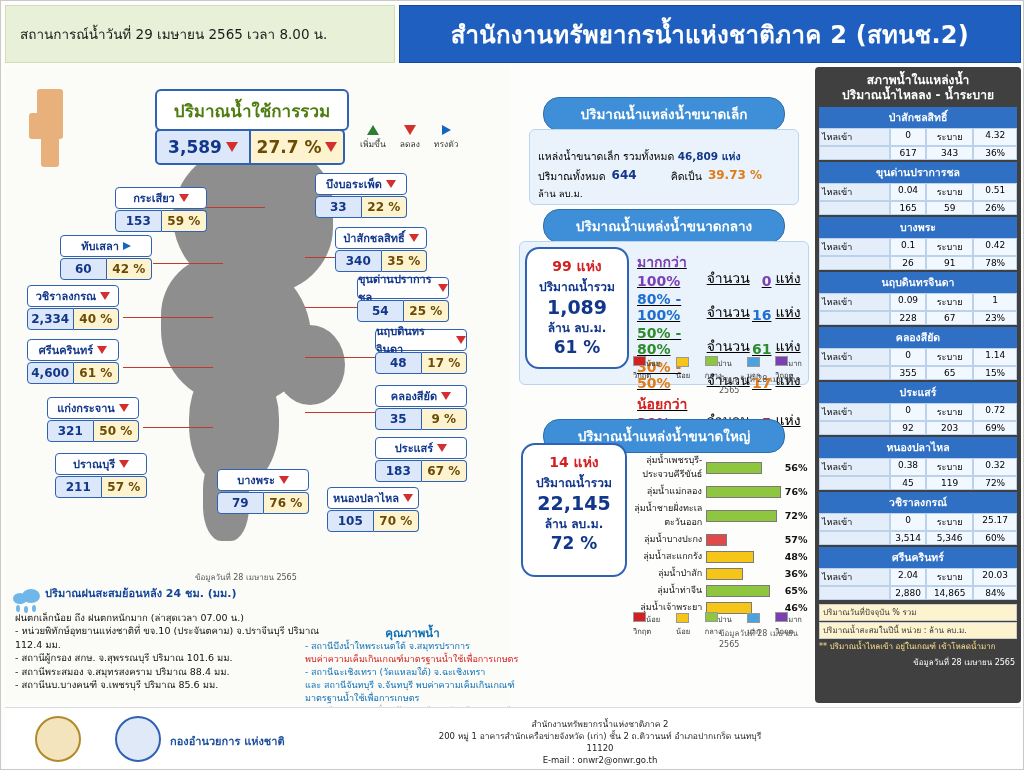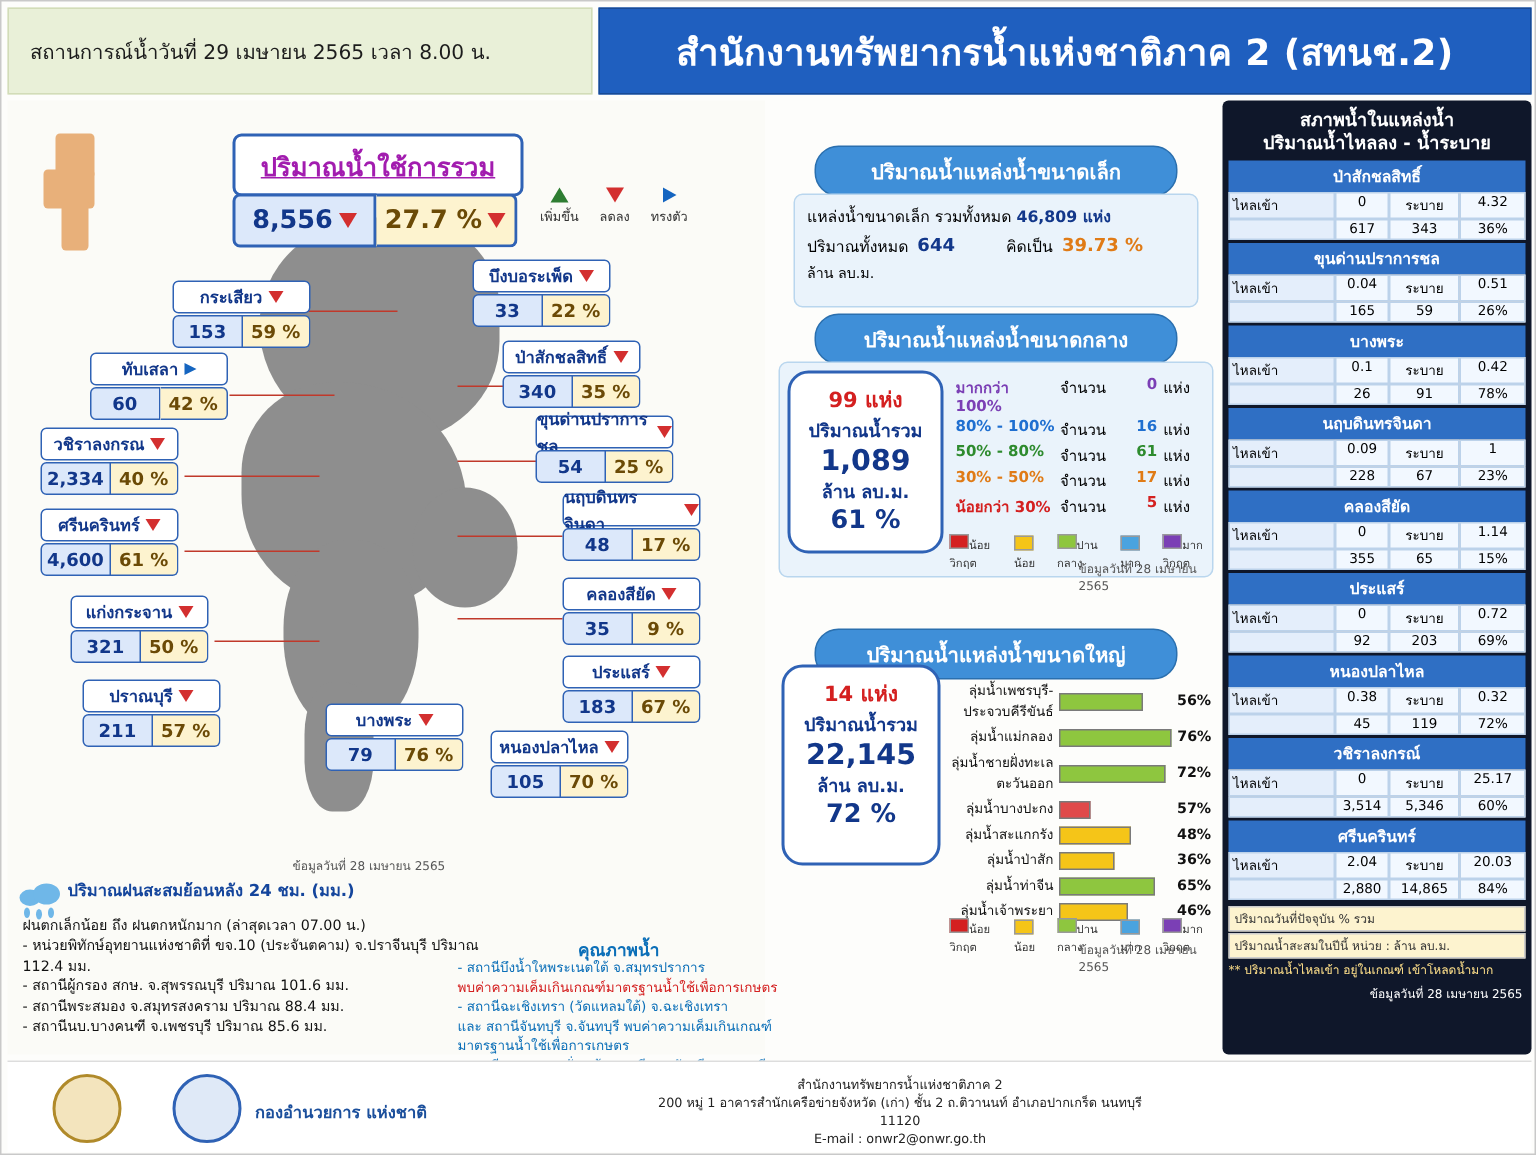--- a/index.html
+++ b/index.html
@@ -15,21 +15,21 @@
   
   .map-panel{position:absolute;left:4px;top:66px;width:505px;height:636px;background:#fbfbf7;}
   .thai-mini{position:absolute;left:18px;top:22px;width:64px;height:86px;}
   .mini-b{position:absolute;background:#e8b07a;border-radius:3px;}
 
   .bigmap{position:absolute;left:150px;top:78px;width:200px;height:400px;}
   .bigmap .shape{position:absolute;background:#8e8e8e;border-radius:48% 40% 45% 52%;}
 
   
   .sumbox{position:absolute;left:150px;top:22px;width:190px;height:38px;background:#fff;border:2px solid #2f62b5;border-radius:6px;display:flex;align-items:center;justify-content:center;}
-  .sumbox span{font-size:17px;font-weight:bold;color:#a21caf;text-decoration:underline;}
+  .sumbox span{font-size:17px;font-weight:bold;color:#4d7c0f;}
   .sumvals{position:absolute;left:150px;top:62px;width:190px;height:36px;display:flex;}
   .sv1{flex:1;background:#dce8fa;border:2px solid #2f62b5;border-radius:5px 0 0 5px;display:flex;align-items:center;justify-content:center;gap:4px;}
   .sv2{flex:1;background:#fdf3cf;border:2px solid #2f62b5;border-left:none;border-radius:0 5px 5px 0;display:flex;align-items:center;justify-content:center;gap:4px;}
   .sv1 b{font-size:17px;color:#12378a;}
   .sv2 b{font-size:17px;color:#6b4a06;}
   .tri-d{width:0;height:0;border-left:6px solid transparent;border-right:6px solid transparent;border-top:10px solid #d32f2f;}
   .tri-u{width:0;height:0;border-left:6px solid transparent;border-right:6px solid transparent;border-bottom:10px solid #2e7d32;}
   .tri-lr{width:0;height:0;border-top:5px solid transparent;border-bottom:5px solid transparent;border-left:9px solid #1565c0;}
 
   .legend-top{position:absolute;left:355px;top:24px;width:145px;font-size:9px;color:#222;}
@@ -66,37 +66,37 @@
 
   
   .mid{position:absolute;left:512px;top:66px;width:298px;height:636px;}
   .pillblue{background:#3f8fd8;color:#fff;border-radius:16px;text-align:center;font-size:13.5px;font-weight:bold;padding:5px 0;border:1px solid #2a6fae;}
   .smallbox{position:absolute;background:#eaf3fb;border:1px solid #b9d6ee;border-radius:6px;}
   .ovalbox{border:2px solid #2f62b5;border-radius:14px;background:#fff;text-align:center;padding:6px 4px;}
   .ov-n{font-size:14px;font-weight:bold;color:#d42020;}
   .ov-l{font-size:12px;font-weight:bold;color:#12378a;}
   .ov-v{font-size:19px;font-weight:bold;color:#12378a;}
   .ov-p{font-size:17px;font-weight:bold;color:#12378a;}
-  .midrow{display:flex;align-items:flex-start;font-size:10px;margin:2px 0;}
+  .midrow{display:flex;align-items:flex-end;font-size:14px;margin:2px 0;text-decoration:underline;}
   .midrow .a{width:86px;}
   .midrow .b{width:54px;}
   .midrow .c{width:26px;text-align:right;font-weight:bold;}
   .midrow .d{width:34px;padding-left:4px;}
 
   .bars-legend{display:flex;gap:7px;font-size:7.5px;align-items:center;color:#333;margin-top:3px;}
   .bl-sw{width:11px;height:8px;display:inline-block;border:1px solid #999;}
 
   .hbar-row{display:flex;align-items:center;font-size:9px;margin-bottom:3px;}
   .hbar-lab{width:92px;text-align:right;padding-right:4px;color:#111;}
   .hbar-track{width:96px;height:10px;position:relative;}
   .hbar-fill{height:10px;border:1px solid #7a7a7a;}
   .hbar-pct{width:34px;padding-left:4px;font-weight:bold;font-size:9.5px;color:#111;}
 
   
-  .right{position:absolute;left:814px;top:66px;width:206px;height:636px;background:#0f172a;border-radius:4px;}
+  .right{position:absolute;left:814px;top:66px;width:206px;height:636px;background:#404040;border-radius:4px;}
   .rt-head{color:#fff;text-align:center;font-size:12px;font-weight:bold;padding:6px 2px 4px;line-height:15px;}
   .rt-grp{margin:0 4px 2px;}
   .rt-name{background:#2f6fc4;color:#fff;text-align:center;font-size:10.5px;font-weight:bold;padding:2px 0;}
   .rt-tbl{display:flex;font-size:9px;}
   .rt-tbl>div{border:1px solid #bcd2ea;box-sizing:border-box;padding:1px 2px;background:#f2f8ff;}
   .rt-c1{width:36%;background:#e4eefb!important;}
   .rt-c2{width:18%;text-align:center;}
   .rt-c3{width:24%;text-align:center;}
   .rt-c4{width:22%;text-align:center;}
   .rt-foot{margin:4px;font-size:8px;color:#fff;line-height:11px;}
@@ -136,21 +136,21 @@
       <div class="shape" style="left:34px;top:215px;width:90px;height:130px;border-radius:45% 45% 50% 50%;"></div>
       <div class="shape" style="left:48px;top:310px;width:46px;height:86px;border-radius:40%;"></div>
       <div class="shape" style="left:120px;top:180px;width:70px;height:80px;border-radius:50%;"></div>
     </div>
 
     <div class="sumbox">
       <span>ปริมาณน้ำใช้การรวม</span>
     </div>
     <div class="sumvals">
       <div class="sv1">
-        <b>8,556</b>
+        <b>3,589</b>
         <span class="tri-d"></span>
       </div>
       <div class="sv2">
         <b>27.7 %</b>
         <span class="tri-d"></span>
       </div>
     </div>
 
     <div class="legend-arrows">
       <div>
@@ -364,21 +364,21 @@
       <div>และ สถานีจันทบุรี จ.จันทบุรี พบค่าความเค็มเกินเกณฑ์มาตรฐานน้ำใช้เพื่อการเกษตร</div>
       <div>- สถานีสะพานพระนั่งเกล้า สถานีนครชัยศรี และสถานีนุกบุรี</div>
       <div class="qred">พบค่าความเค็มเกณฑ์เฝ้าระวังมาตรฐานน้ำใช้เพื่อการผลิตน้ำประปา</div>
     </div>
   </div>
 
   <div class="mid">
 
     <div class="pillblue" style="position:absolute;left:30px;top:30px;width:240px;">ปริมาณน้ำแหล่งน้ำขนาดเล็ก</div>
     <div class="smallbox" style="left:16px;top:62px;width:268px;height:74px;">
-      <div style="font-size:10.5px;padding:6px 8px 0;">
+      <div style="font-size:10.5px;padding:18px 8px 0;">
         <span>แหล่งน้ำขนาดเล็ก รวมทั้งหมด</span>
         <b style="color:#12378a;">46,809 แห่ง</b>
       </div>
       <div style="font-size:10.5px;padding:3px 8px 0;display:flex;gap:6px;">
         <span>ปริมาณทั้งหมด</span>
         <b style="color:#12378a;font-size:12px;">644</b>
         <span style="margin-left:28px;">คิดเป็น</span>
         <b style="color:#e07b16;font-size:12px;">39.73 %</b>
       </div>
       <div style="font-size:9.5px;padding:1px 8px;">ล้าน ลบ.ม.</div>

